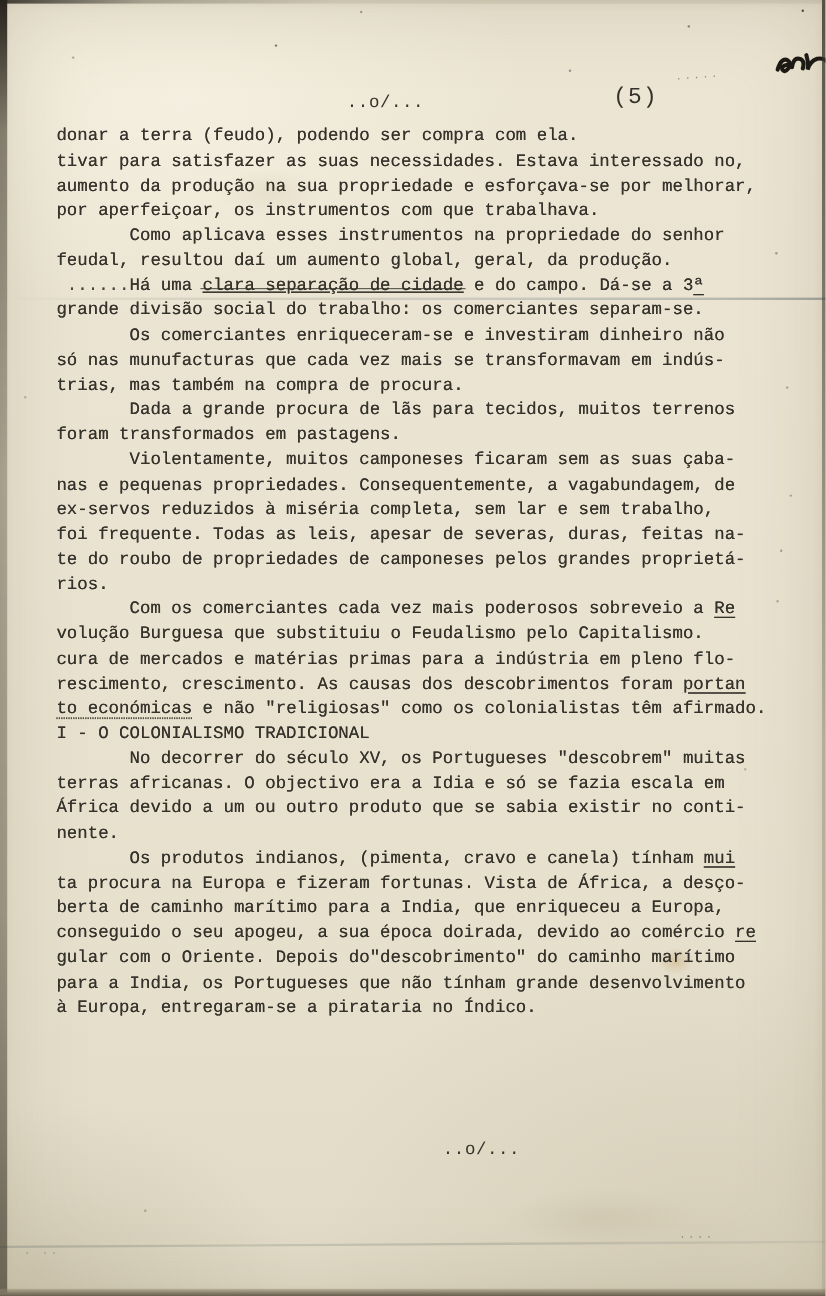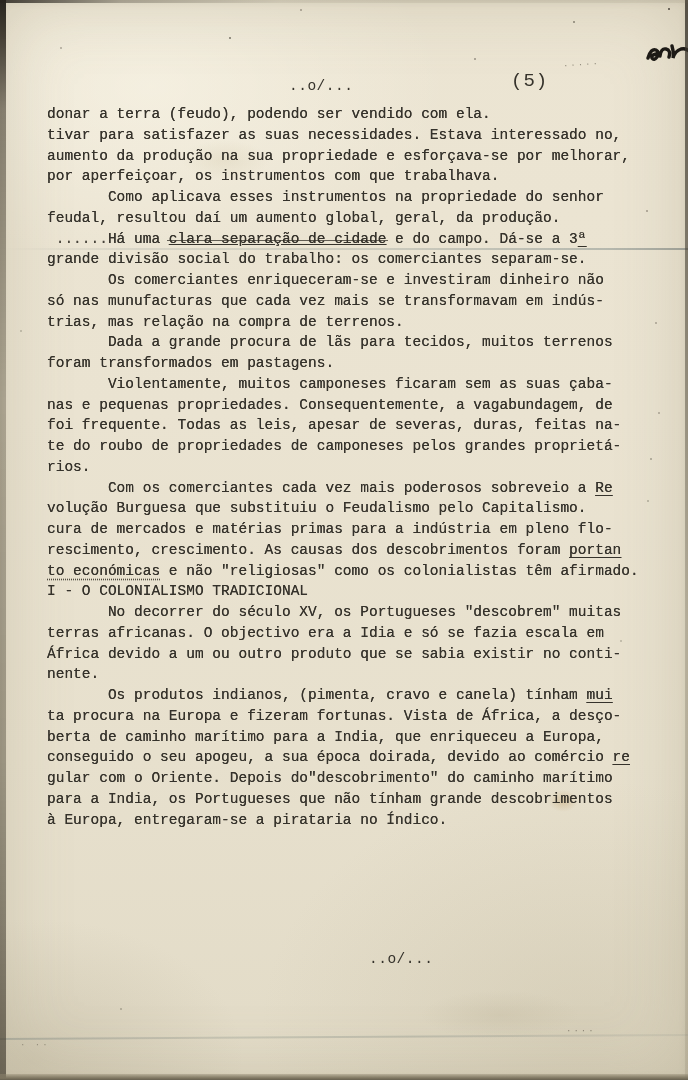--- a/index.html
+++ b/index.html
@@ -80,54 +80,55 @@
   <div class="dots-mark dots-c">· ··</div>
 
   <svg class="scribble" width="44" height="30" viewBox="0 0 44 30">
     <path d="M2 20 q3 -10 8 -8 q4 2 1 7 q-3 4 -5 1 q-1 -3 4 -4 M14 18 q1 -8 6 -7 q5 1 3 8 M26 8 q2 7 1 12 q2 -7 8 -9 q5 -1 8 2" fill="none" stroke="#1d1a16" stroke-width="3.4" stroke-linecap="round"></path>
   </svg>
 
   <div class="top-mark">..o/...</div>
   <div class="page-number">(5)</div>
 
   <div class="body">
-      <div class="ts-line"><span>donar a terra (feudo), podendo ser vendido com ela.</span></div>
+      <div class="ts-line"><span>donar a terra (feudo), podendo ser compra com ela.</span></div>
       <div class="ts-line"><span>tivar para satisfazer as suas necessidades. Estava interessado no,</span></div>
       <div class="ts-line"><span>aumento da produção na sua propriedade e esforçava-se por melhorar,</span></div>
       <div class="ts-line"><span>por aperfeiçoar, os instrumentos com que trabalhava.</span></div>
       <div class="ts-line"><span>       Como aplicava esses instrumentos na propriedade do senhor</span></div>
       <div class="ts-line"><span>feudal, resultou daí um aumento global, geral, da produção.</span></div>
       <div class="ts-line"><span class="f"> ......</span><span>Há uma </span><span class="s">clara separação de cidade</span><span> e do campo. Dá-se a 3</span><span class="u">ª</span></div>
       <div class="ts-line"><span>grande divisão social do trabalho: os comerciantes separam-se.</span></div>
       <div class="ts-line"><span>       Os comerciantes enriqueceram-se e investiram dinheiro não</span></div>
       <div class="ts-line"><span>só nas munufacturas que cada vez mais se transformavam em indús-</span></div>
-      <div class="ts-line"><span>trias, mas relação na compra de terrenos.</span></div>
+      <div class="ts-line"><span>trias, mas também na compra de procura.</span></div>
       <div class="ts-line"><span>       Dada a grande procura de lãs para tecidos, muitos terrenos</span></div>
       <div class="ts-line"><span>foram transformados em pastagens.</span></div>
       <div class="ts-line"><span>       Violentamente, muitos camponeses ficaram sem as suas çaba-</span></div>
       <div class="ts-line"><span>nas e pequenas propriedades. Consequentemente, a vagabundagem, de</span></div>
+      <div class="ts-line"><span>ex-servos reduzidos à miséria completa, sem lar e sem trabalho,</span></div>
       <div class="ts-line"><span>foi frequente. Todas as leis, apesar de severas, duras, feitas na-</span></div>
       <div class="ts-line"><span>te do roubo de propriedades de camponeses pelos grandes proprietá-</span></div>
       <div class="ts-line"><span>rios.</span></div>
       <div class="ts-line"><span>       Com os comerciantes cada vez mais poderosos sobreveio a </span><span class="u">Re</span></div>
       <div class="ts-line"><span>volução Burguesa que substituiu o Feudalismo pelo Capitalismo.</span></div>
       <div class="ts-line"><span>cura de mercados e matérias primas para a indústria em pleno flo-</span></div>
       <div class="ts-line"><span>rescimento, crescimento. As causas dos descobrimentos foram </span><span class="u">portan</span></div>
       <div class="ts-line"><span class="ud">to económicas</span><span> e não "religiosas" como os colonialistas têm afirmado.</span></div>
       <div class="ts-line center"><span>I - O COLONIALISMO TRADICIONAL</span></div>
       <div class="ts-line"><span>       No decorrer do século XV, os Portugueses "descobrem" muitas</span></div>
       <div class="ts-line"><span>terras africanas. O objectivo era a Idia e só se fazia escala em</span></div>
       <div class="ts-line"><span>África devido a um ou outro produto que se sabia existir no conti-</span></div>
       <div class="ts-line"><span>nente.</span></div>
       <div class="ts-line"><span>       Os produtos indianos, (pimenta, cravo e canela) tínham </span><span class="u">mui</span></div>
       <div class="ts-line"><span>ta procura na Europa e fizeram fortunas. Vista de África, a desço-</span></div>
       <div class="ts-line"><span>berta de caminho marítimo para a India, que enriqueceu a Europa,</span></div>
       <div class="ts-line"><span>conseguido o seu apogeu, a sua época doirada, devido ao comércio </span><span class="u">re</span></div>
       <div class="ts-line"><span>gular com o Oriente. Depois do"descobrimento" do caminho marítimo</span></div>
-      <div class="ts-line"><span>para a India, os Portugueses que não tínham grande descobrimentos</span></div>
+      <div class="ts-line"><span>para a India, os Portugueses que não tínham grande desenvolvimento</span></div>
       <div class="ts-line"><span>à Europa, entregaram-se a pirataria no Índico.</span></div>
     </div>
 
   <div class="bottom-mark">..o/...</div>
 
   <div class="edge-left"></div>
   <div class="edge-right"></div>
   <div class="edge-top"></div>
   <div class="edge-bottom"></div>
 </div>

